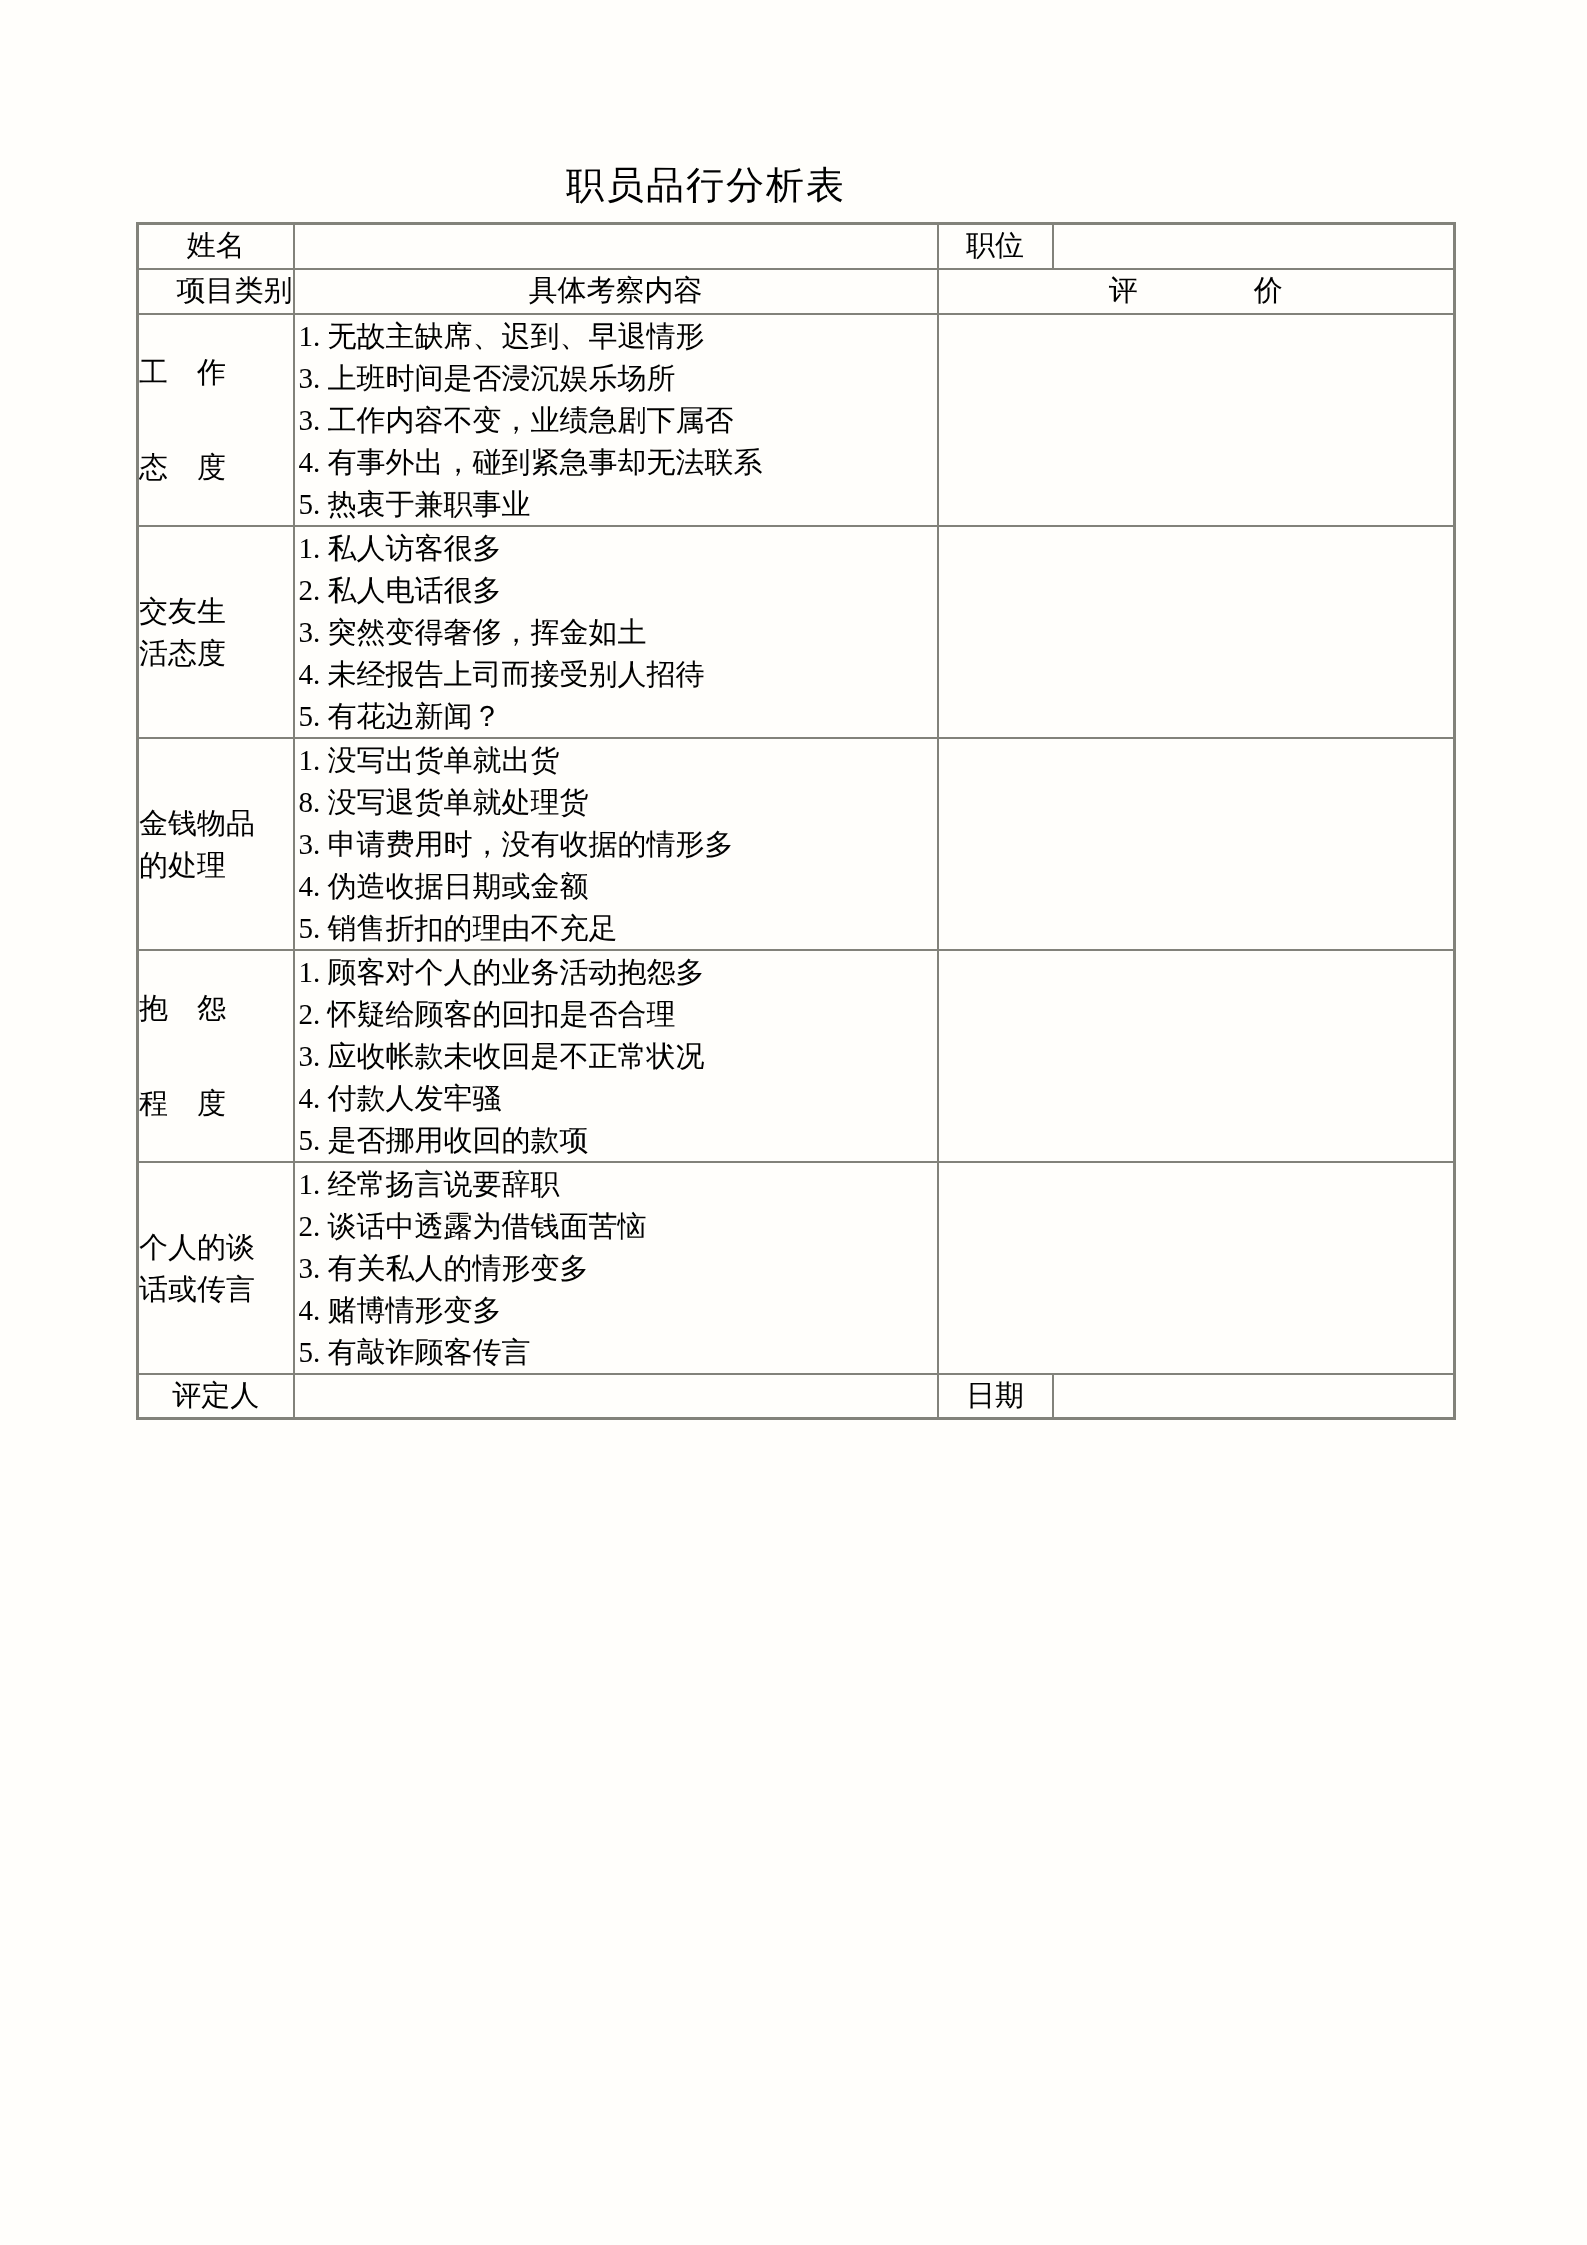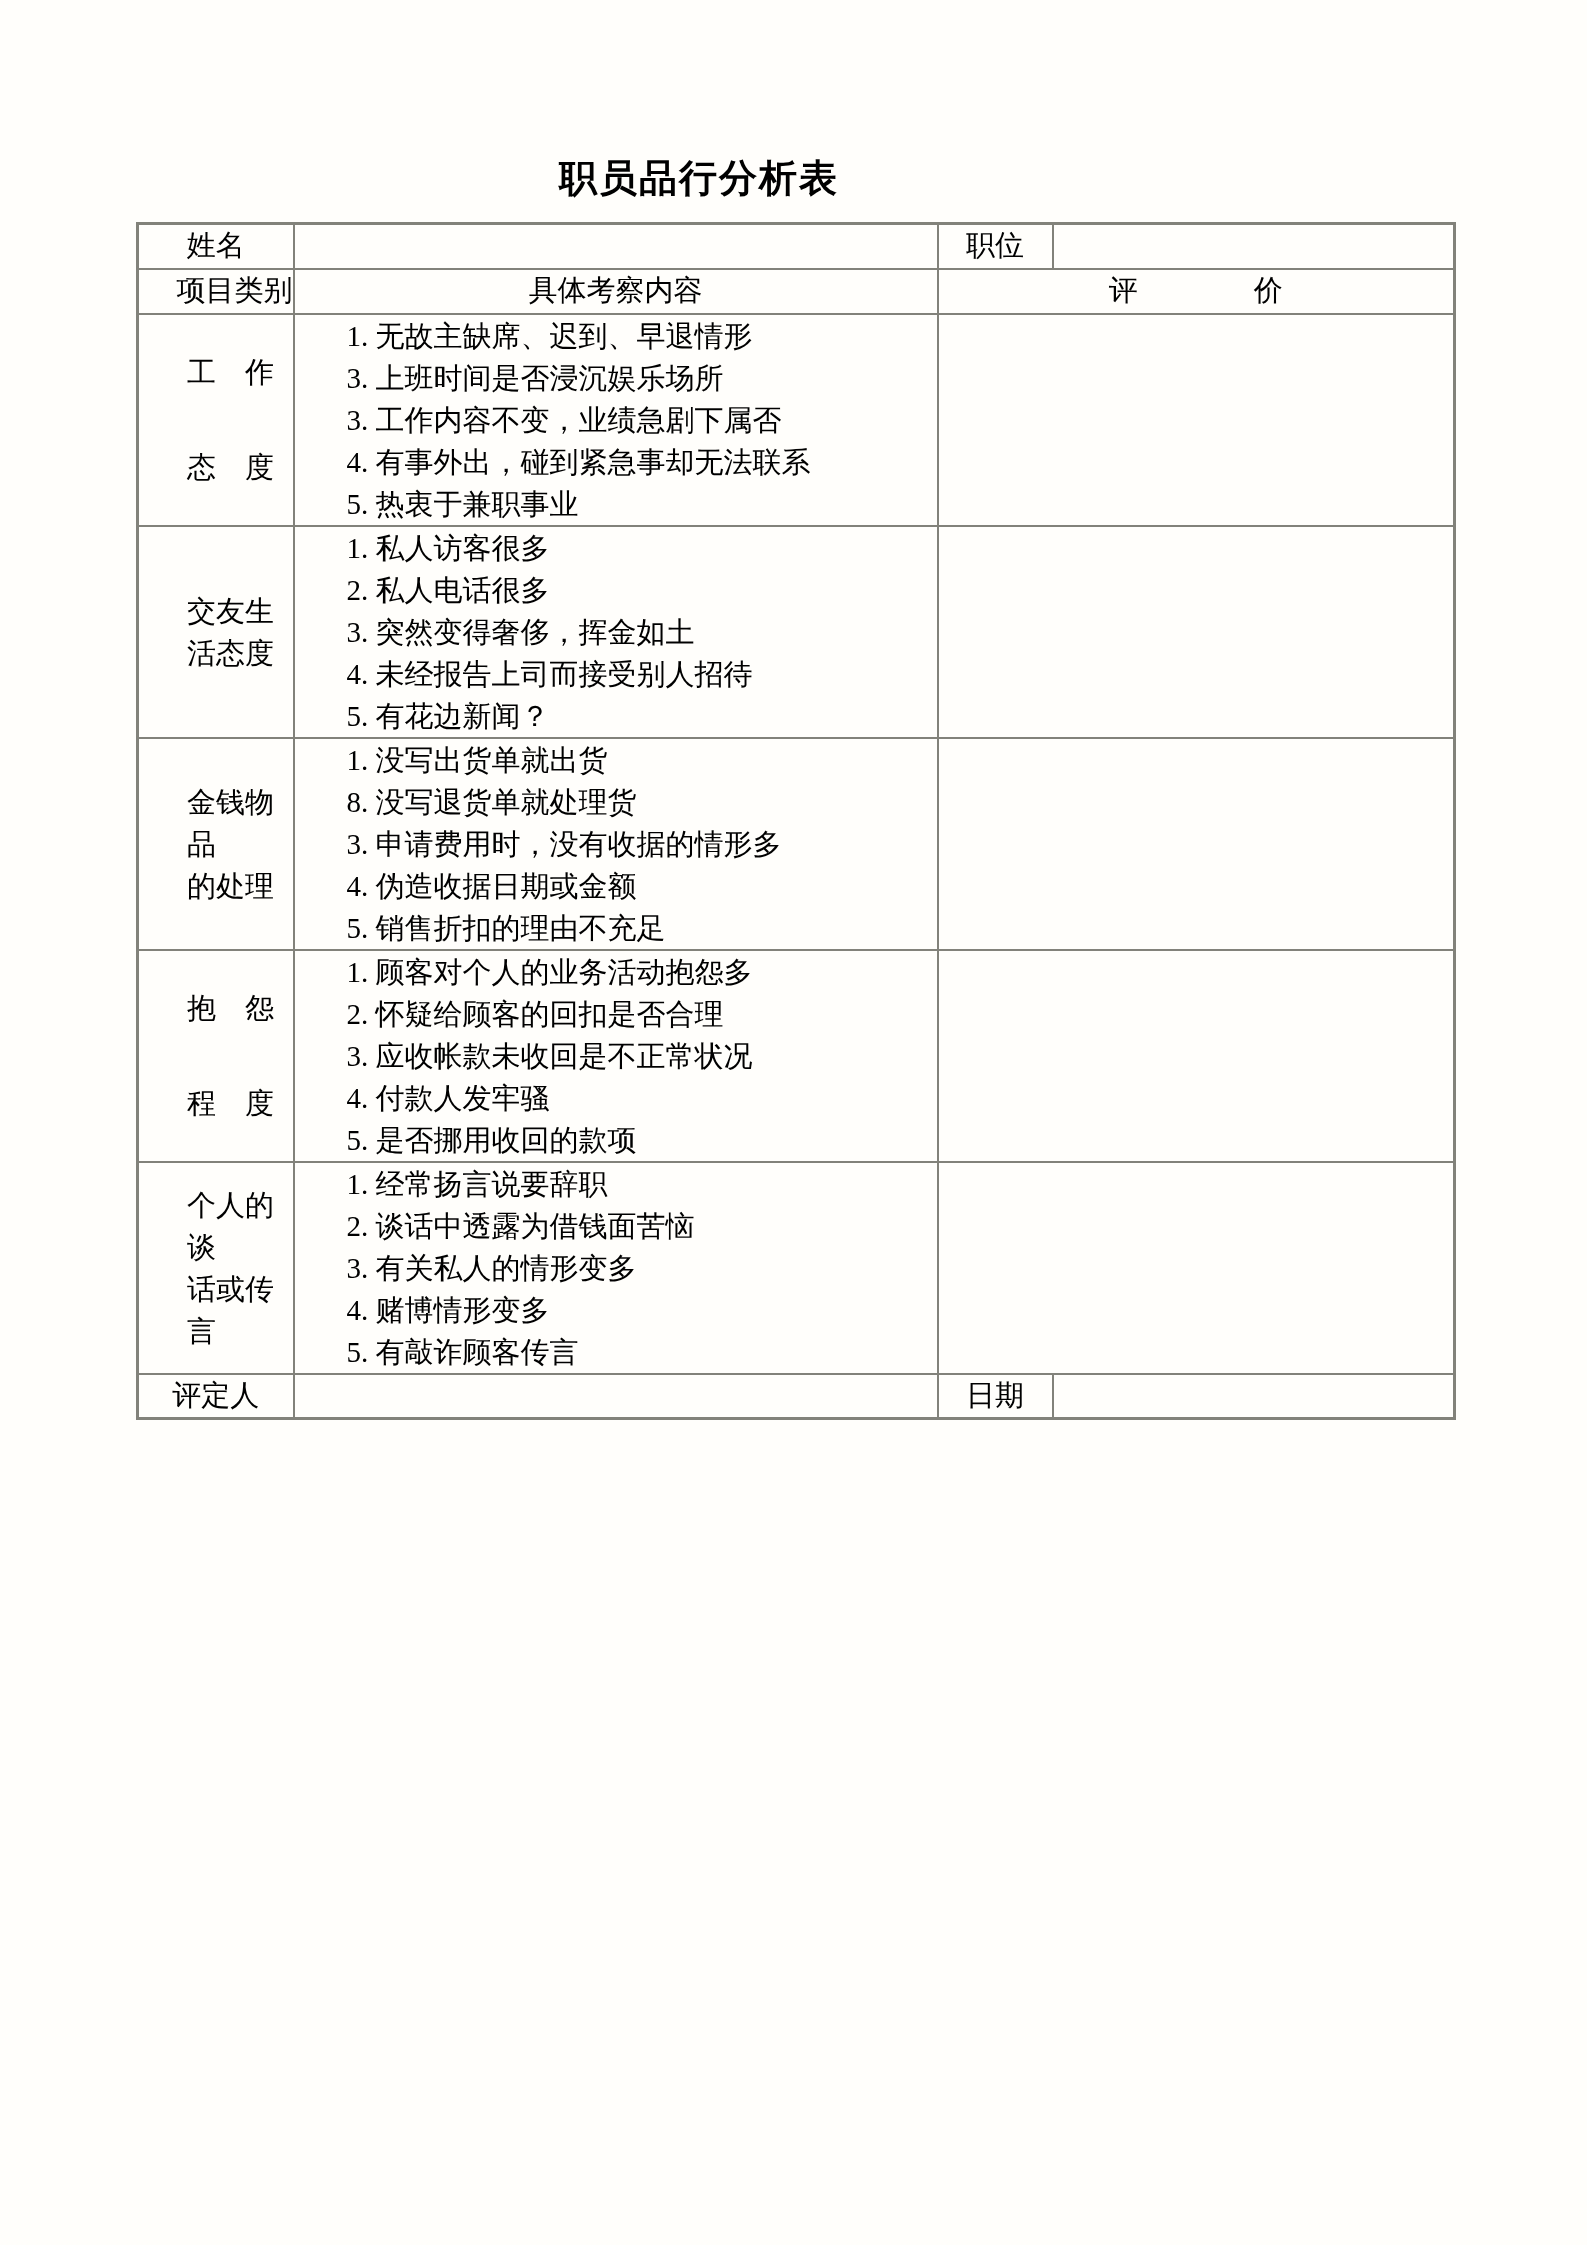--- a/index.html
+++ b/index.html
@@ -10,45 +10,45 @@
     background: #fffefb;
     color: #000000;
     font-family: "Liberation Serif", "DejaVu Serif", serif;
     position: relative;
   }
   .doc-title {
     position: absolute;
     top: 154px;
     left: 0;
     width: 1398px;
-    margin: 0;
+    margin: 7px;
     text-align: center;
     font-size: 38px;
-    font-weight: bold;
+    font-weight: normal;
     letter-spacing: 2px;
     line-height: 48px;
   }
   table.form {
     position: absolute;
     left: 136px;
     top: 222px;
     width: 1317px;
     border-collapse: collapse;
     table-layout: fixed;
     border: 3px solid #82827a;
   }
   table.form td {
     border: 2px solid #82827a;
     padding: 0;
     font-size: 29px;
     vertical-align: middle;
     overflow: hidden;
   }
   tr.small-row td { height: 45px; }
-  tr.block-row td { height: 210px; padding-left: 48px; }
+  tr.block-row td { height: 210px; }
   td.center { text-align: center; }
   td.cat-header { text-align: right; padding-left: 3px; }
   td.items-cell { vertical-align: middle; }
   .item-line {
     line-height: 42px;
     white-space: nowrap;
     padding-left: 4px;
   }
   td.cat-cell { }
   .cat-line { line-height: 42px; }

